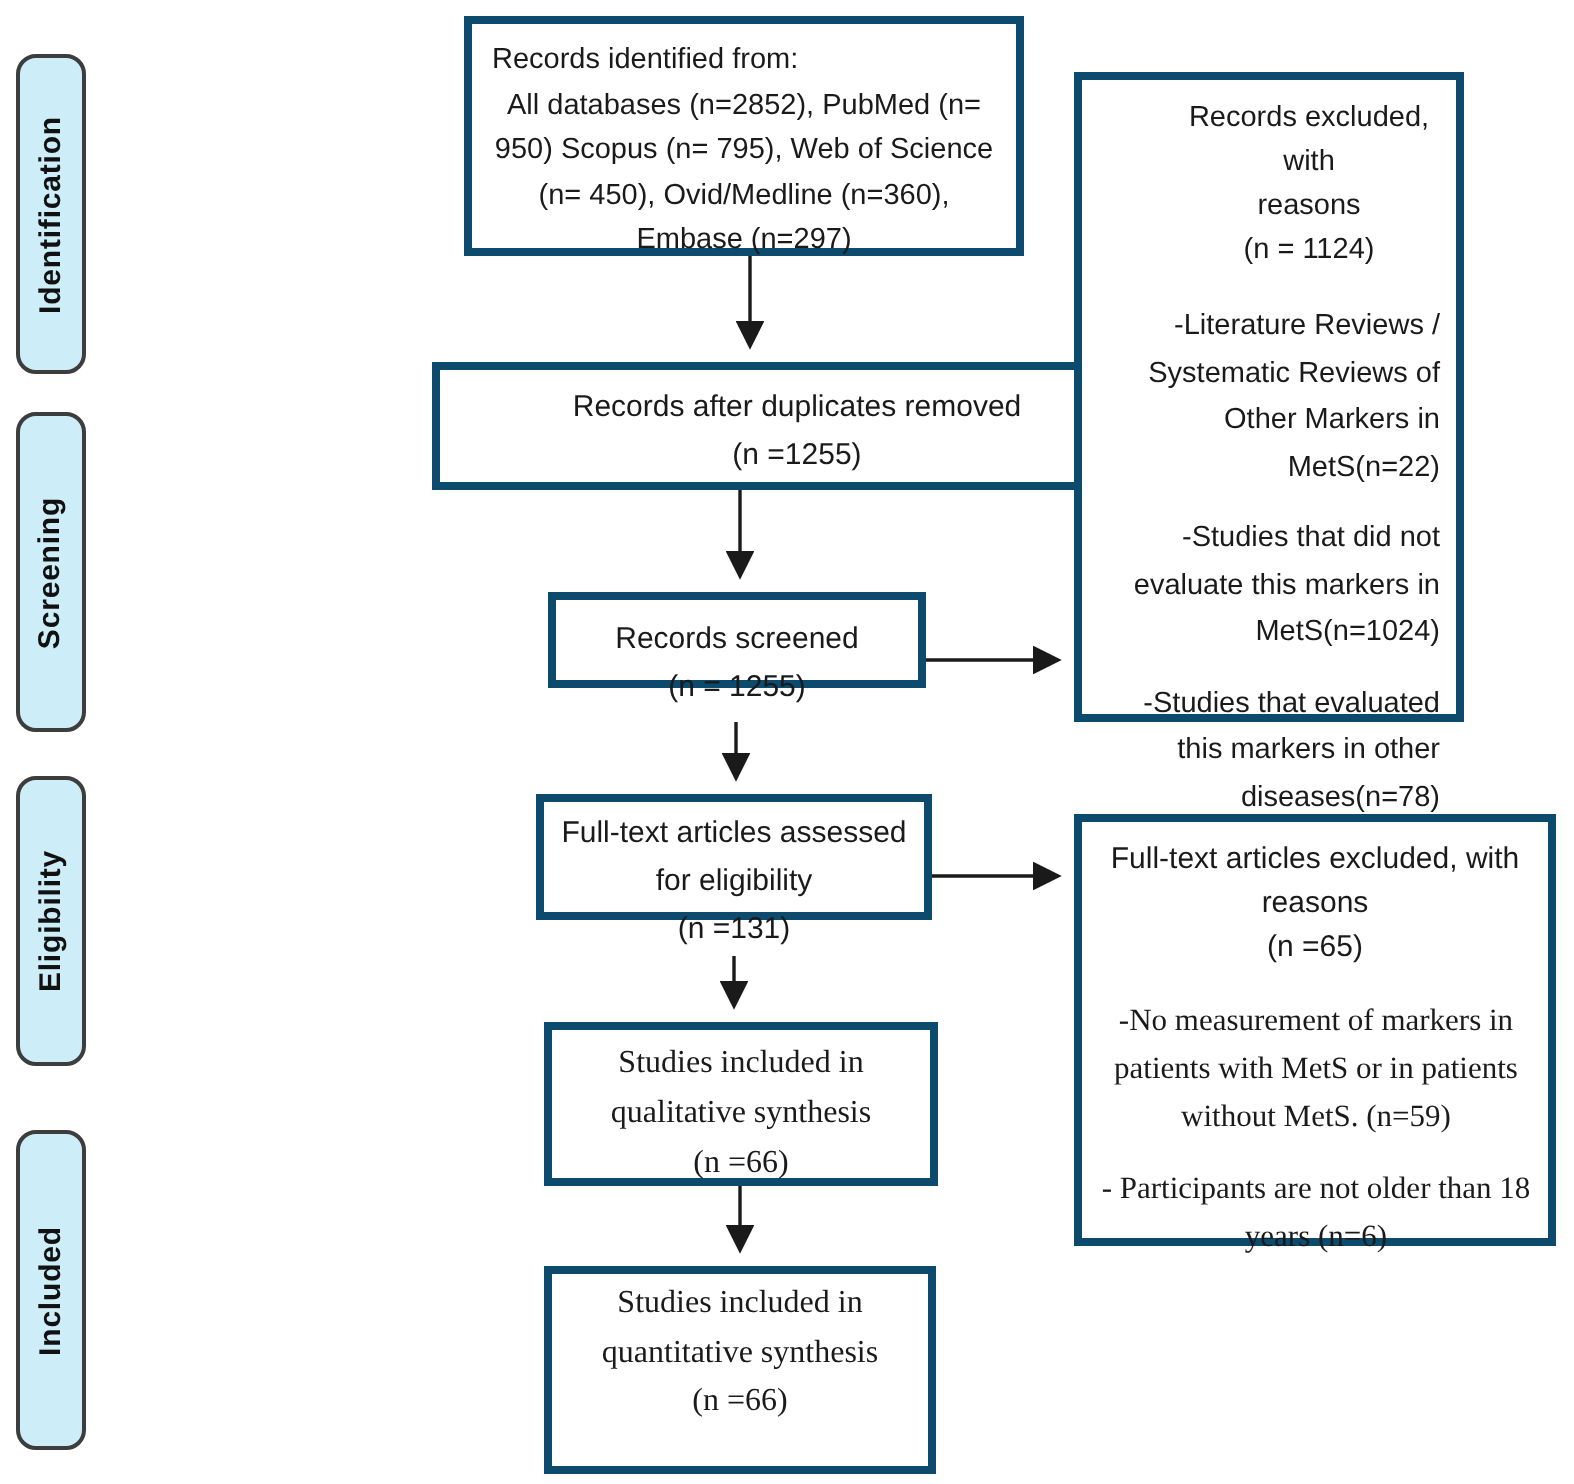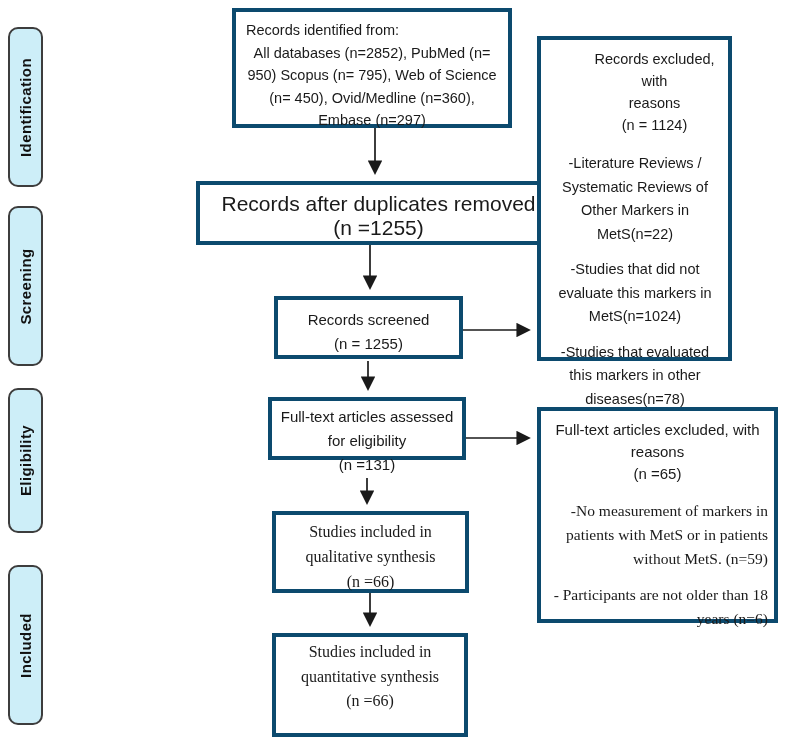--- a/index.html
+++ b/index.html
@@ -45,50 +45,50 @@
     box-sizing: border-box;
     text-align: center;
   }
   .sans  { font-family: "Liberation Sans", sans-serif; }
   .serif { font-family: "Liberation Serif", serif; }
 
   #box-identified { left: 232px; top: 8px; width: 280px; height: 120px; font-size: 14.5px; padding-top: 7px; }
   #box-identified .line { line-height: 22.5px; }
   #box-identified .line.first { text-align: left; padding-left: 10px; }
 
-  #box-duplicates { left: 196px; top: 181px; width: 365px; height: 64px; font-size: 21px; padding-top: 7px; }
+  #box-duplicates { left: 216px; top: 181px; width: 365px; height: 64px; font-size: 15px; padding-top: 7px; }
   #box-duplicates .line { line-height: 24px; }
 
-  #box-screened { left: 274px; top: 296px; width: 189px; height: 63px; font-size: 15px; padding-top: 8px; }
+  #box-screened { left: 274px; top: 296px; width: 189px; height: 48px; font-size: 15px; padding-top: 8px; }
   #box-screened .line { line-height: 24px; }
 
   #box-fulltext { left: 268px; top: 397px; width: 198px; height: 63px; font-size: 15px; padding-top: 4px; }
   #box-fulltext .line { line-height: 24px; }
 
   #box-qualitative { left: 272px; top: 511px; width: 197px; height: 82px; font-size: 16px; padding-top: 4px; }
   #box-qualitative .line { line-height: 25px; }
 
   #box-quantitative { left: 272px; top: 633px; width: 196px; height: 104px; font-size: 16px; padding-top: 3px; }
   #box-quantitative .line { line-height: 24.5px; }
 
   #box-records-excluded { left: 537px; top: 36px; width: 195px; height: 325px; font-size: 14.5px; }
   #box-records-excluded .heading { padding-top: 8px; padding-left: 40px; }
   #box-records-excluded .heading .line { line-height: 22px; }
   #box-records-excluded .item {
-    text-align: center; margin: 12px 8px 0 9px; line-height: 23.5px;
+    text-align: right; margin: 12px 8px 0 9px; line-height: 23.5px;
   }
   #box-records-excluded .item.first { margin-top: 16px; }
 
   #box-fulltext-excluded { left: 537px; top: 407px; width: 241px; height: 216px; font-size: 15px; }
   #box-fulltext-excluded .heading { padding-top: 8px; }
   #box-fulltext-excluded .heading .line { line-height: 22px; }
   #box-fulltext-excluded .item {
     font-family: "Liberation Serif", serif;
     font-size: 15.5px;
-    text-align: right; margin: 12px 6px 0 7px; line-height: 24px;
+    text-align: center; margin: 12px 6px 0 7px; line-height: 24px;
   }
   #box-fulltext-excluded .item.first { margin-top: 14px; }
 </style>
 </head>
 <body>
 
 <div class="canvas">
 
   <svg class="arrows" viewBox="0 0 787 742">
     <defs>

